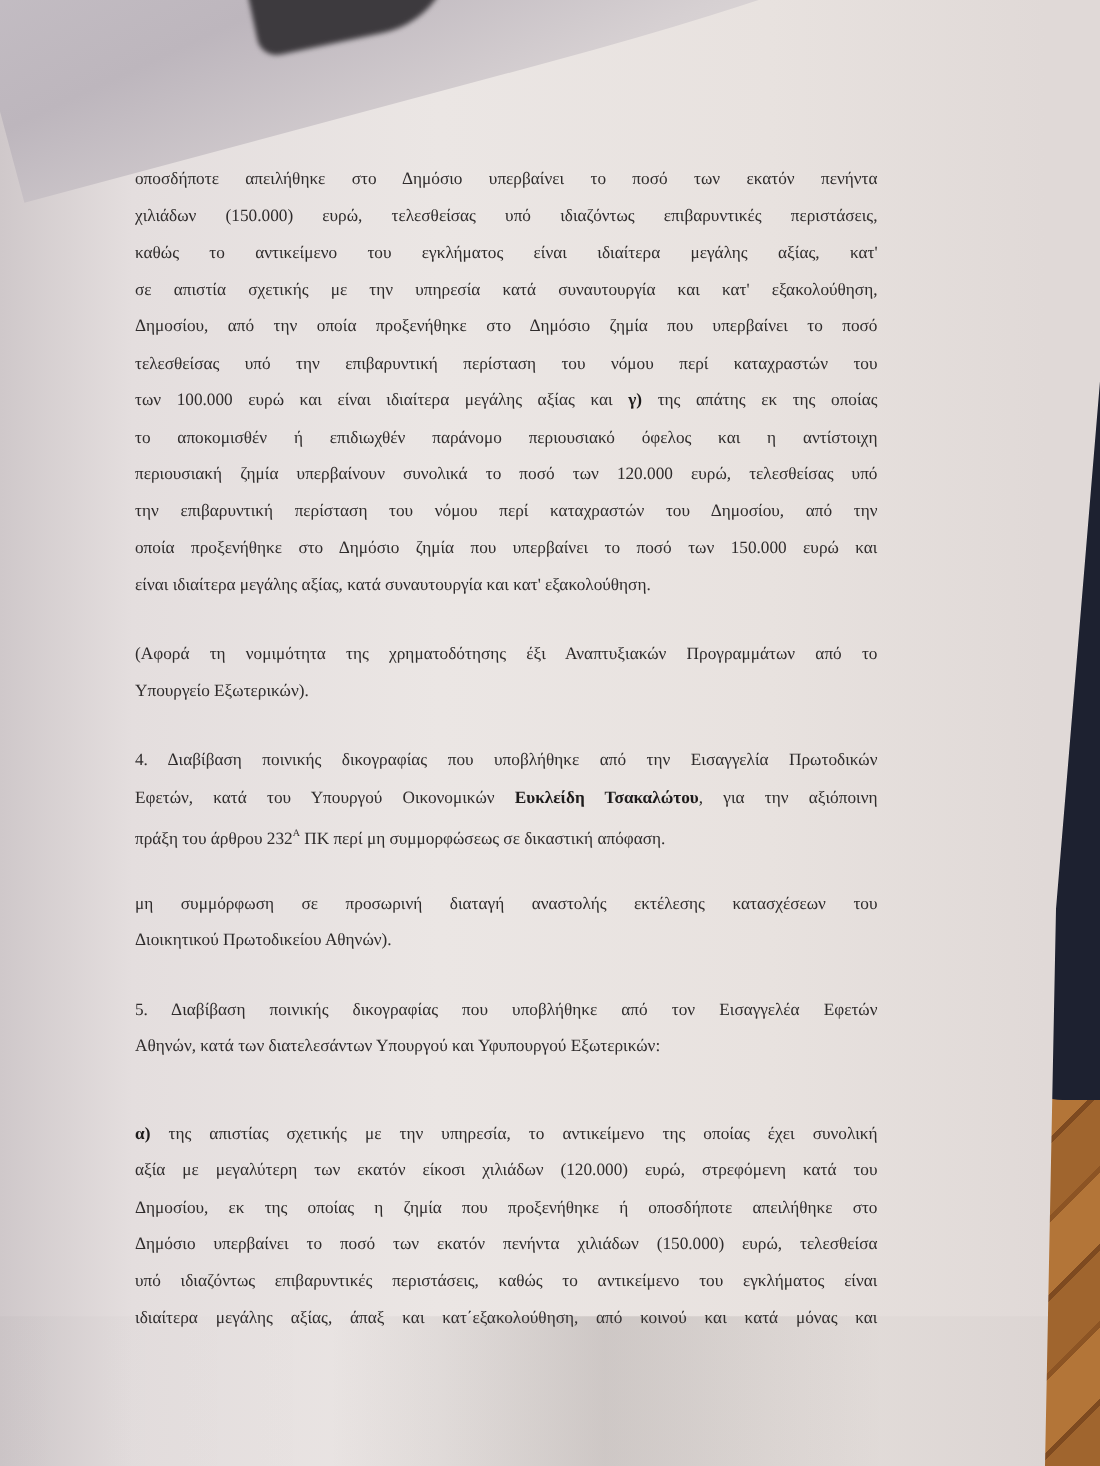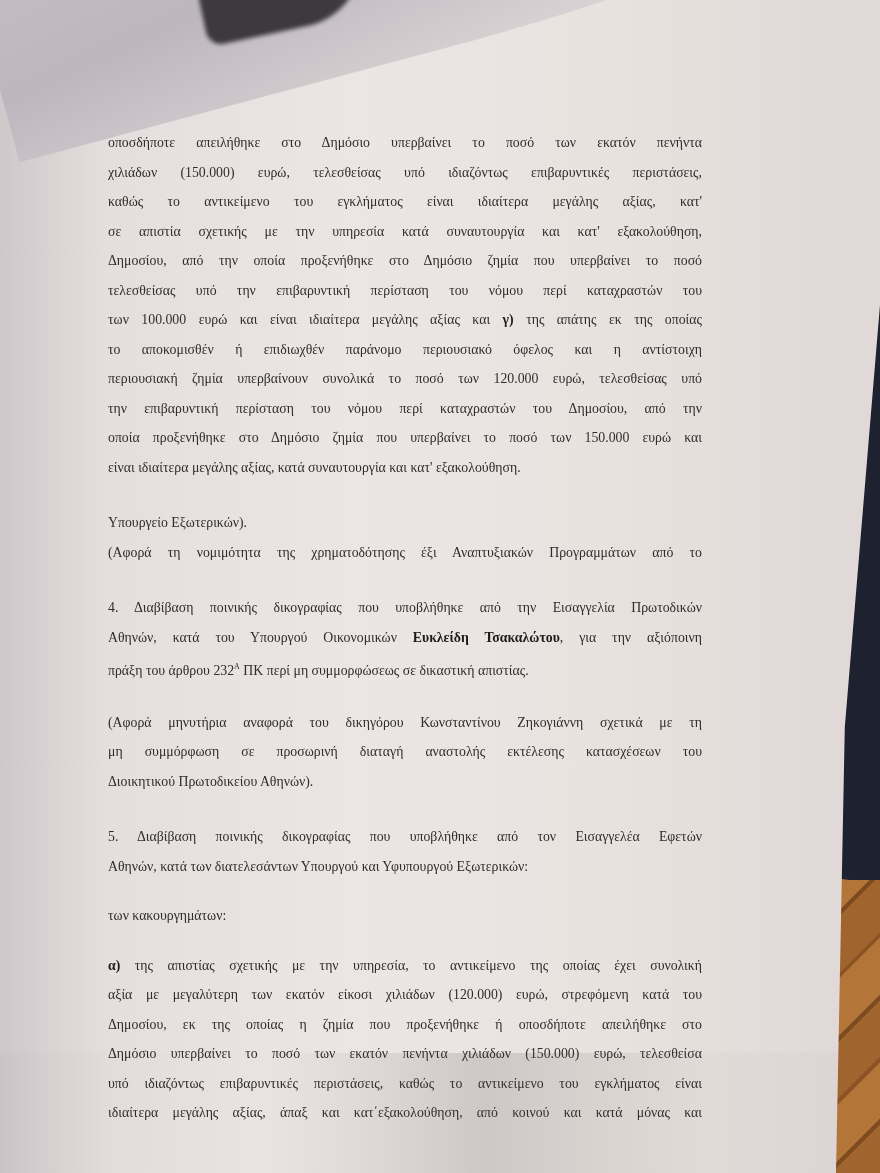--- a/index.html
+++ b/index.html
@@ -70,43 +70,41 @@
     <span class="line">τελεσθείσας υπό την επιβαρυντική περίσταση του νόμου περί καταχραστών του</span>
     <span class="line"><span>των 100.000 ευρώ και είναι ιδιαίτερα μεγάλης αξίας και</span> <b>γ)</b> <span>της απάτης εκ της οποίας</span></span>
     <span class="line">το αποκομισθέν ή επιδιωχθέν παράνομο περιουσιακό όφελος και η αντίστοιχη</span>
     <span class="line">περιουσιακή ζημία υπερβαίνουν συνολικά το ποσό των 120.000 ευρώ, τελεσθείσας υπό</span>
     <span class="line">την επιβαρυντική περίσταση του νόμου περί καταχραστών του Δημοσίου, από την</span>
     <span class="line">οποία προξενήθηκε στο Δημόσιο ζημία που υπερβαίνει το ποσό των 150.000 ευρώ και</span>
     <span class="line last">είναι ιδιαίτερα μεγάλης αξίας, κατά συναυτουργία και κατ' εξακολούθηση.</span>
 
     <div class="gap"></div>
 
+    <span class="line">(Αφορά τη νομιμότητα της χρηματοδότησης έξι Αναπτυξιακών Προγραμμάτων από το</span>
     <span class="line last">Υπουργείο Εξωτερικών).</span>
-    <span class="line">(Αφορά τη νομιμότητα της χρηματοδότησης έξι Αναπτυξιακών Προγραμμάτων από το</span>
 
     <div class="gap"></div>
 
     <span class="line">4. Διαβίβαση ποινικής δικογραφίας που υποβλήθηκε από την Εισαγγελία Πρωτοδικών</span>
-    <span class="line"><span>Αθηνών, κατά του Υπουργού Οικονομικών</span> <b>Ευκλείδη Τσακαλώτου</b><span>, για την αξιόποινη</span></span>
-    <span class="line last"><span>πράξη του άρθρου 232</span><sup>Α</sup><span> ΠΚ περί μη συμμορφώσεως σε δικαστική απιστίας.</span></span>
+    <span class="line"><span>Εφετών, κατά του Υπουργού Οικονομικών</span> <b>Ευκλείδη Τσακαλώτου</b><span>, για την αξιόποινη</span></span>
+    <span class="line last"><span>πράξη του άρθρου 232</span><sup>Α</sup><span> ΠΚ περί μη συμμορφώσεως σε δικαστική απόφαση.</span></span>
 
     <div class="gap"></div>
 
-    <span class="line">(Αφορά μηνυτήρια αναφορά του δικηγόρου Κωνσταντίνου Ζηκογιάννη σχετικά με τη</span>
     <span class="line">μη συμμόρφωση σε  προσωρινή διαταγή αναστολής εκτέλεσης κατασχέσεων του</span>
     <span class="line last">Διοικητικού Πρωτοδικείου Αθηνών).</span>
 
     <div class="gap"></div>
 
     <span class="line">5. Διαβίβαση ποινικής δικογραφίας που υποβλήθηκε από τον Εισαγγελέα Εφετών</span>
     <span class="line last">Αθηνών, κατά των διατελεσάντων Υπουργού και Υφυπουργού Εξωτερικών:</span>
 
     <div class="gap-small"></div>
 
-    <span class="line last">των κακουργημάτων:</span>
 
     <div class="gap-small"></div>
 
     <span class="line"><b>α)</b> <span>της απιστίας σχετικής με την υπηρεσία, το αντικείμενο της οποίας έχει συνολική</span></span>
     <span class="line">αξία με μεγαλύτερη των εκατόν είκοσι χιλιάδων (120.000) ευρώ, στρεφόμενη κατά του</span>
     <span class="line">Δημοσίου, εκ της οποίας η ζημία που προξενήθηκε ή οποσδήποτε απειλήθηκε στο</span>
     <span class="line">Δημόσιο υπερβαίνει το ποσό των εκατόν πενήντα χιλιάδων (150.000) ευρώ, τελεσθείσα</span>
     <span class="line">υπό ιδιαζόντως επιβαρυντικές περιστάσεις, καθώς το αντικείμενο του εγκλήματος είναι</span>
     <span class="line">ιδιαίτερα μεγάλης αξίας, άπαξ και κατ΄εξακολούθηση, από κοινού και κατά μόνας και</span>
   </div>

